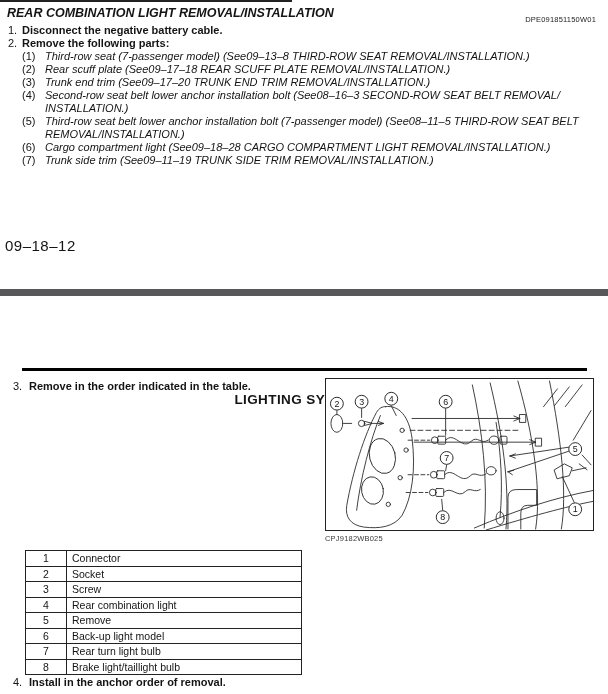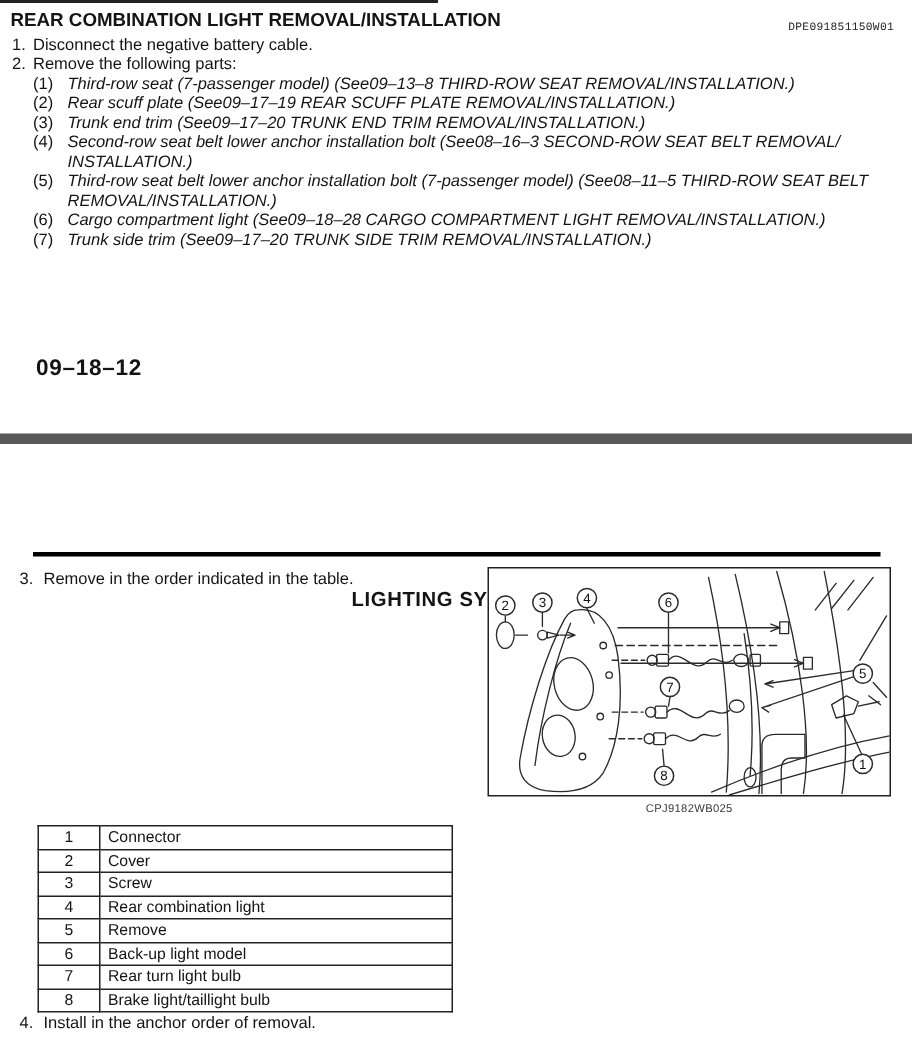--- a/index.html
+++ b/index.html
@@ -2,39 +2,39 @@
 <html><head>
 <meta charset="utf-8">
 <style>
   html,body{margin:0;padding:0;}
   body{
     width:608px;height:694px;position:relative;overflow:hidden;
     background:#ffffff;color:#141414;
     font-family:"Liberation Sans", sans-serif;
   }
   .top-strip{position:absolute;left:0;top:0;width:292px;height:2px;background:#222;}
-  .page-title{position:absolute;left:7px;top:6px;font-size:12.5px;font-weight:bold;letter-spacing:0;}
-  .doc-code{position:absolute;right:12px;top:15px;font-size:7.5px;color:#222;letter-spacing:.2px;font-family:Liberation Mono, monospace;}
+  .page-title{position:absolute;left:7px;top:6px;font-size:12.5px;font-weight:bold;letter-spacing:0;font-style:italic;}
+  .doc-code{position:absolute;right:12px;top:15px;font-size:7.5px;color:#222;letter-spacing:.2px;}
   .steps-block{position:absolute;left:8px;top:24px;width:594px;font-size:11px;line-height:13px;}
   .step-row{display:flex;}
   .step-num{width:14px;flex:0 0 auto;}
-  .step-text{flex:1;}
+  .step-text{flex:1;font-weight:bold;}
   .parts-list{margin-left:14px;}
   .part-row{display:flex;}
   .part-num{width:23px;flex:0 0 auto;}
   .part-text{flex:1;max-width:552px;font-style:italic;}
-  .page-number{position:absolute;left:5px;top:237px;font-size:15px;font-weight:bold;letter-spacing:.5px;margin-left:19px;}
+  .page-number{position:absolute;left:5px;top:237px;font-size:15px;font-weight:normal;letter-spacing:.5px;}
   .section-bar{position:absolute;left:0;top:289px;width:608px;height:7px;background:#58585a;}
   .section-title{position:absolute;left:0;top:346px;width:608px;text-align:center;font-size:13.5px;font-weight:bold;letter-spacing:.4px;margin-top:46px;}
   .section-rule{position:absolute;left:22px;top:368px;width:565px;height:3px;background:#000;}
   .step3-row{position:absolute;left:13px;top:380px;width:300px;display:flex;font-size:11px;line-height:13px;}
   .step3-row .step-num{width:16px;}
   .figure-box{position:absolute;left:325px;top:378px;width:269px;height:153px;border:1.5px solid #222;box-sizing:border-box;background:#fff;}
   .figure-box svg{display:block;width:100%;height:100%;}
-  .figure-caption{position:absolute;left:325px;top:534px;width:269px;text-align:center;font-size:7.5px;color:#3a3a3a;letter-spacing:.2px;}
+  .figure-caption{position:absolute;left:325px;top:534px;width:269px;text-align:left;font-size:7.5px;color:#3a3a3a;letter-spacing:.2px;}
   table.parts-table{position:absolute;left:25px;top:550px;width:277px;border-collapse:collapse;table-layout:fixed;}
   table.parts-table td{border:1px solid #222;font-size:10.5px;padding:1px 5px;height:12.5px;line-height:12px;overflow:hidden;white-space:nowrap;}
   td.cell-num{width:30px;text-align:center;padding:1px 2px;}
   .step4-row{position:absolute;left:13px;top:676px;width:400px;display:flex;font-size:11px;line-height:13px;}
   .step4-row .step-num{width:16px;}
   .co{font-size:9px;fill:#141414;}
 </style>
 </head>
 <body>
 
@@ -57,21 +57,21 @@
     </div>
   <div class="parts-list">
 
       <div class="part-row">
         <span class="part-num">(1)</span>
         <span class="part-text">Third-row seat (7-passenger model) (See09–13–8 THIRD-ROW SEAT REMOVAL/INSTALLATION.)</span>
       </div>
 
       <div class="part-row">
         <span class="part-num">(2)</span>
-        <span class="part-text">Rear scuff plate (See09–17–19 REAR SCUFF PLATE REMOVAL/INSTALLATION.)</span>
+        <span class="part-text">Rear scuff plate (See09–17–18 REAR SCUFF PLATE REMOVAL/INSTALLATION.)</span>
       </div>
 
       <div class="part-row">
         <span class="part-num">(3)</span>
         <span class="part-text">Trunk end trim (See09–17–20 TRUNK END TRIM REMOVAL/INSTALLATION.)</span>
       </div>
 
       <div class="part-row">
         <span class="part-num">(4)</span>
         <span class="part-text">Second-row seat belt lower anchor installation bolt (See08–16–3 SECOND-ROW SEAT BELT REMOVAL/ INSTALLATION.)</span>
@@ -82,21 +82,21 @@
         <span class="part-text">Third-row seat belt lower anchor installation bolt (7-passenger model) (See08–11–5 THIRD-ROW SEAT BELT REMOVAL/INSTALLATION.)</span>
       </div>
 
       <div class="part-row">
         <span class="part-num">(6)</span>
         <span class="part-text">Cargo compartment light (See09–18–28 CARGO COMPARTMENT LIGHT REMOVAL/INSTALLATION.)</span>
       </div>
 
       <div class="part-row">
         <span class="part-num">(7)</span>
-        <span class="part-text">Trunk side trim (See09–17–20 TRUNK SIDE TRIM REMOVAL/INSTALLATION.)</span>
+        <span class="part-text">Trunk side trim (See09–11–19 TRUNK SIDE TRIM REMOVAL/INSTALLATION.)</span>
       </div>
     </div>
 </div>
 
 <div class="page-number">09–18–12</div>
 <div class="section-bar"></div>
 <div class="section-title">LIGHTING SYSTEMS</div>
 <div class="section-rule"></div>
 
 <div class="step3-row">
@@ -210,21 +210,21 @@
 <table class="parts-table">
   <tbody>
 
       <tr>
         <td class="cell-num">1</td>
         <td class="cell-label">Connector</td>
       </tr>
 
       <tr>
         <td class="cell-num">2</td>
-        <td class="cell-label">Cover</td>
+        <td class="cell-label">Socket</td>
       </tr>
 
       <tr>
         <td class="cell-num">3</td>
         <td class="cell-label">Screw</td>
       </tr>
 
       <tr>
         <td class="cell-num">4</td>
         <td class="cell-label">Rear combination light</td>

